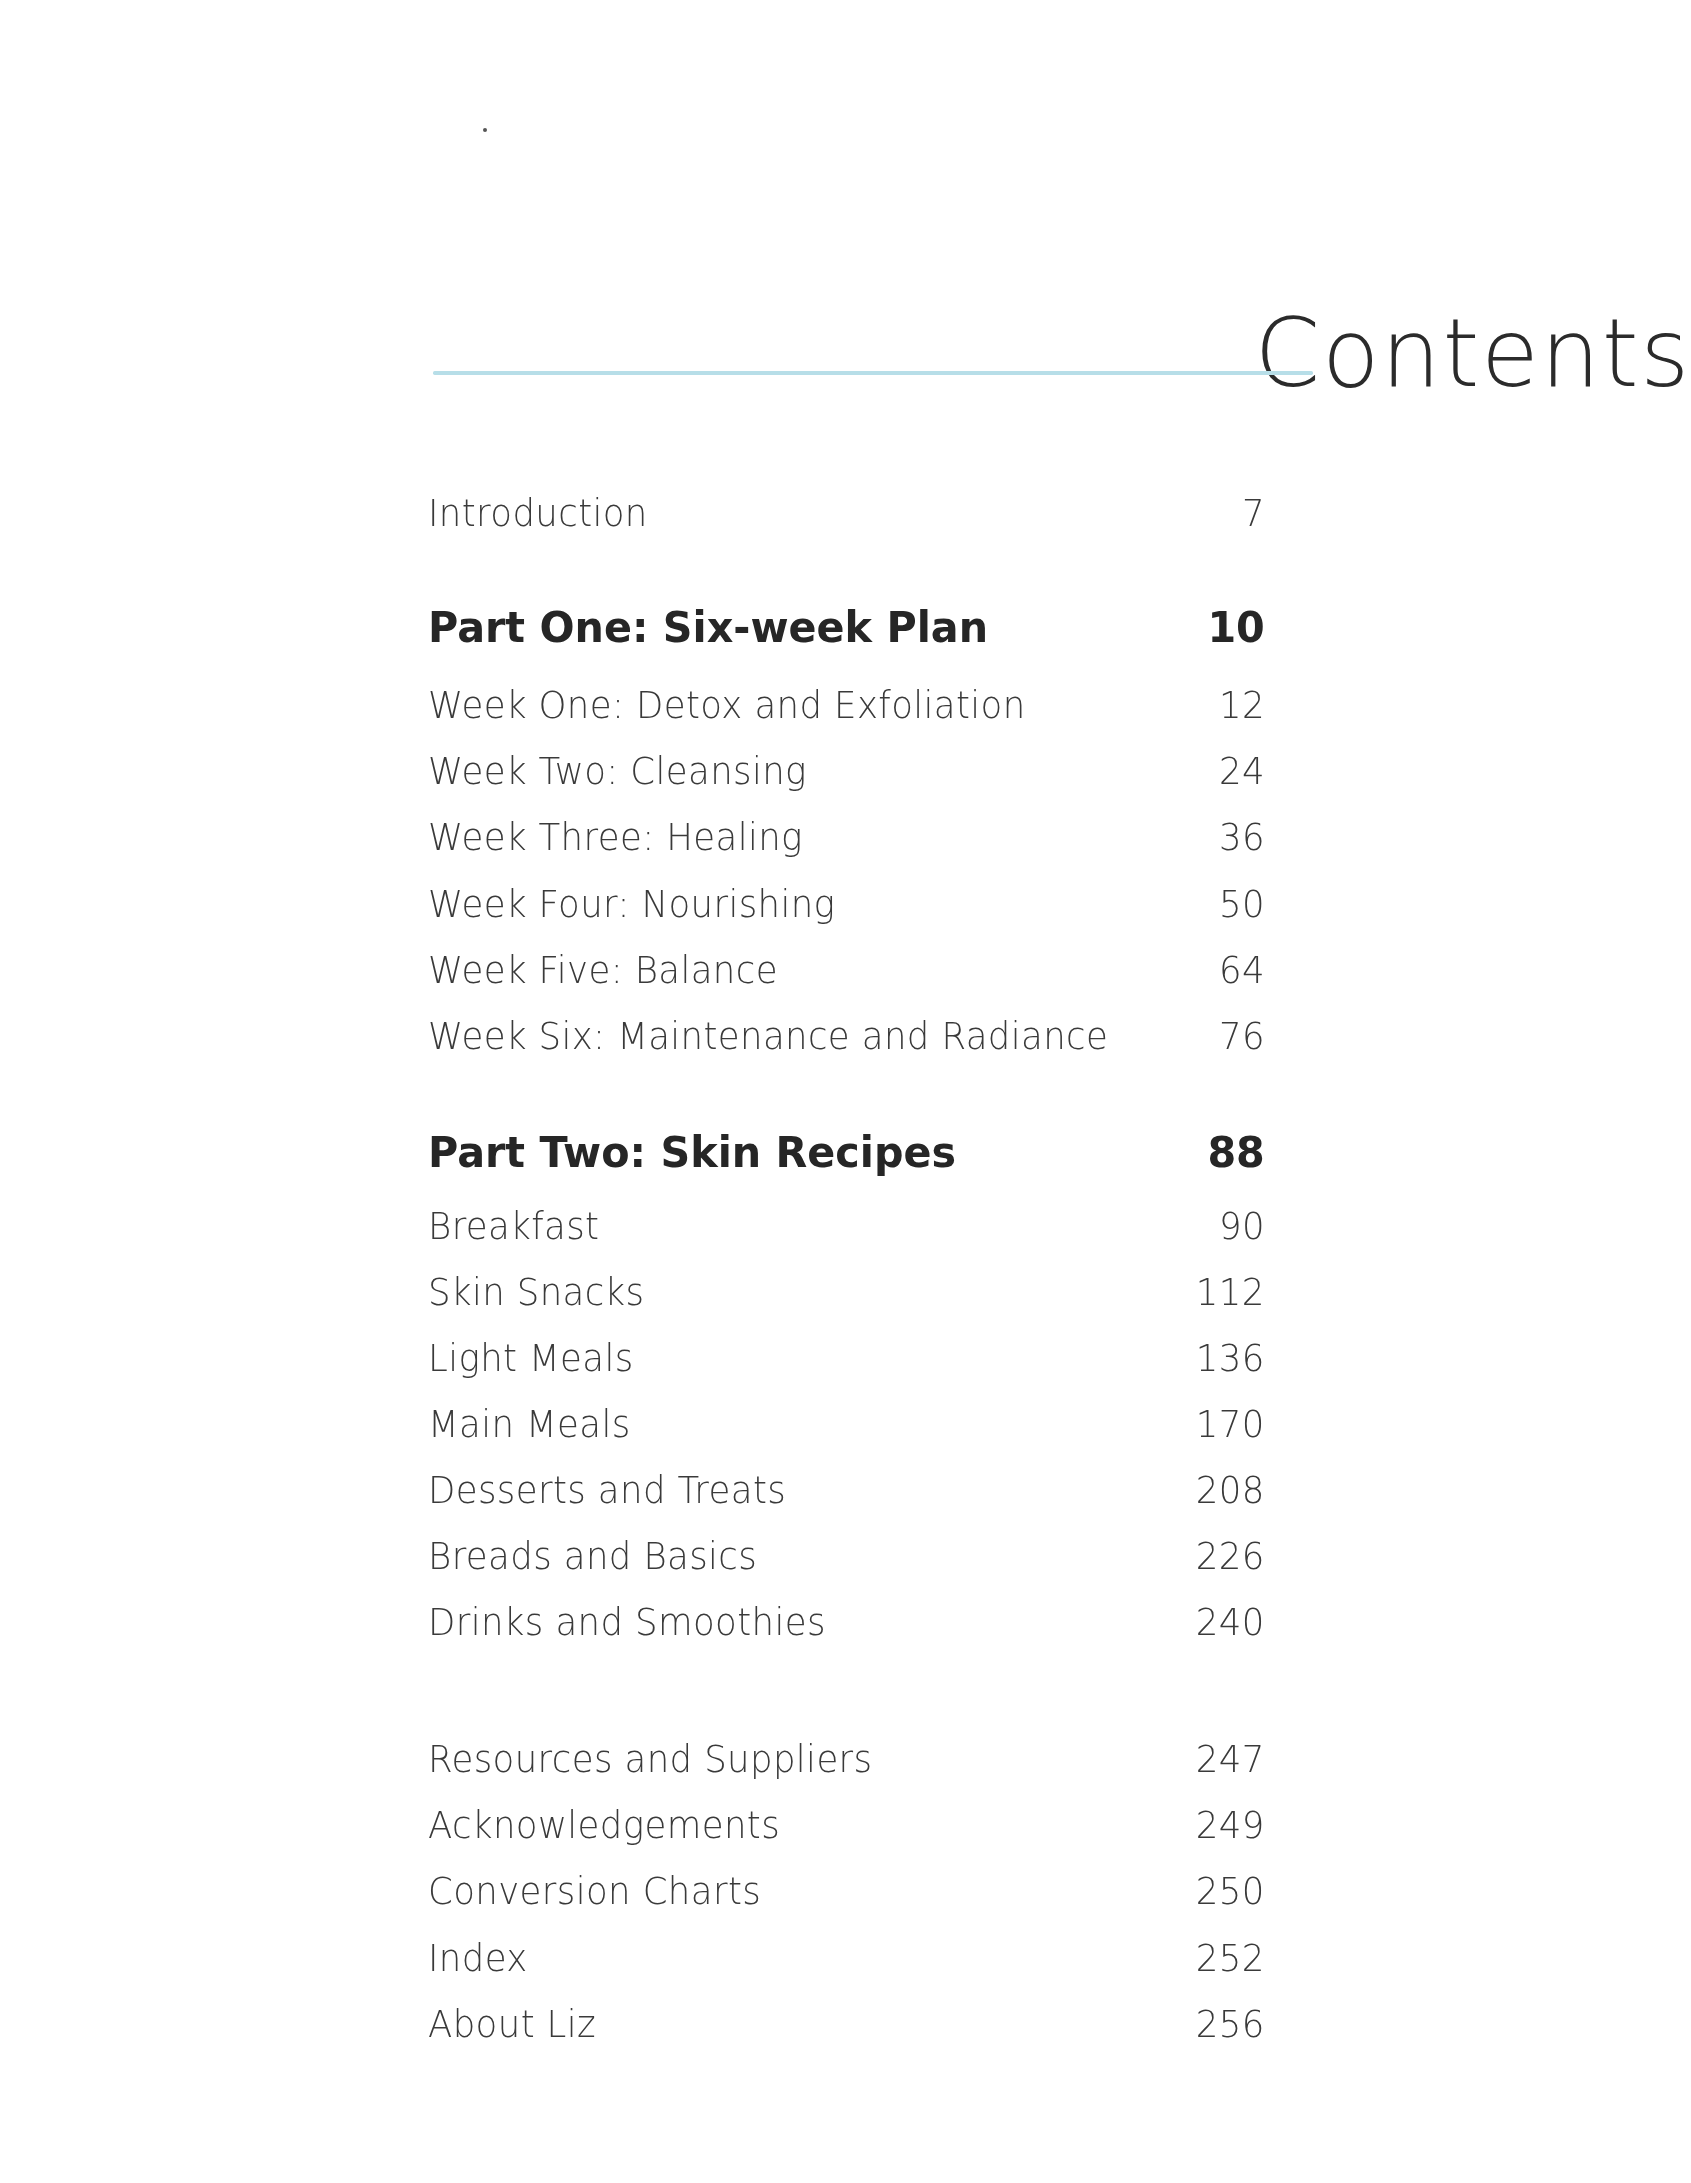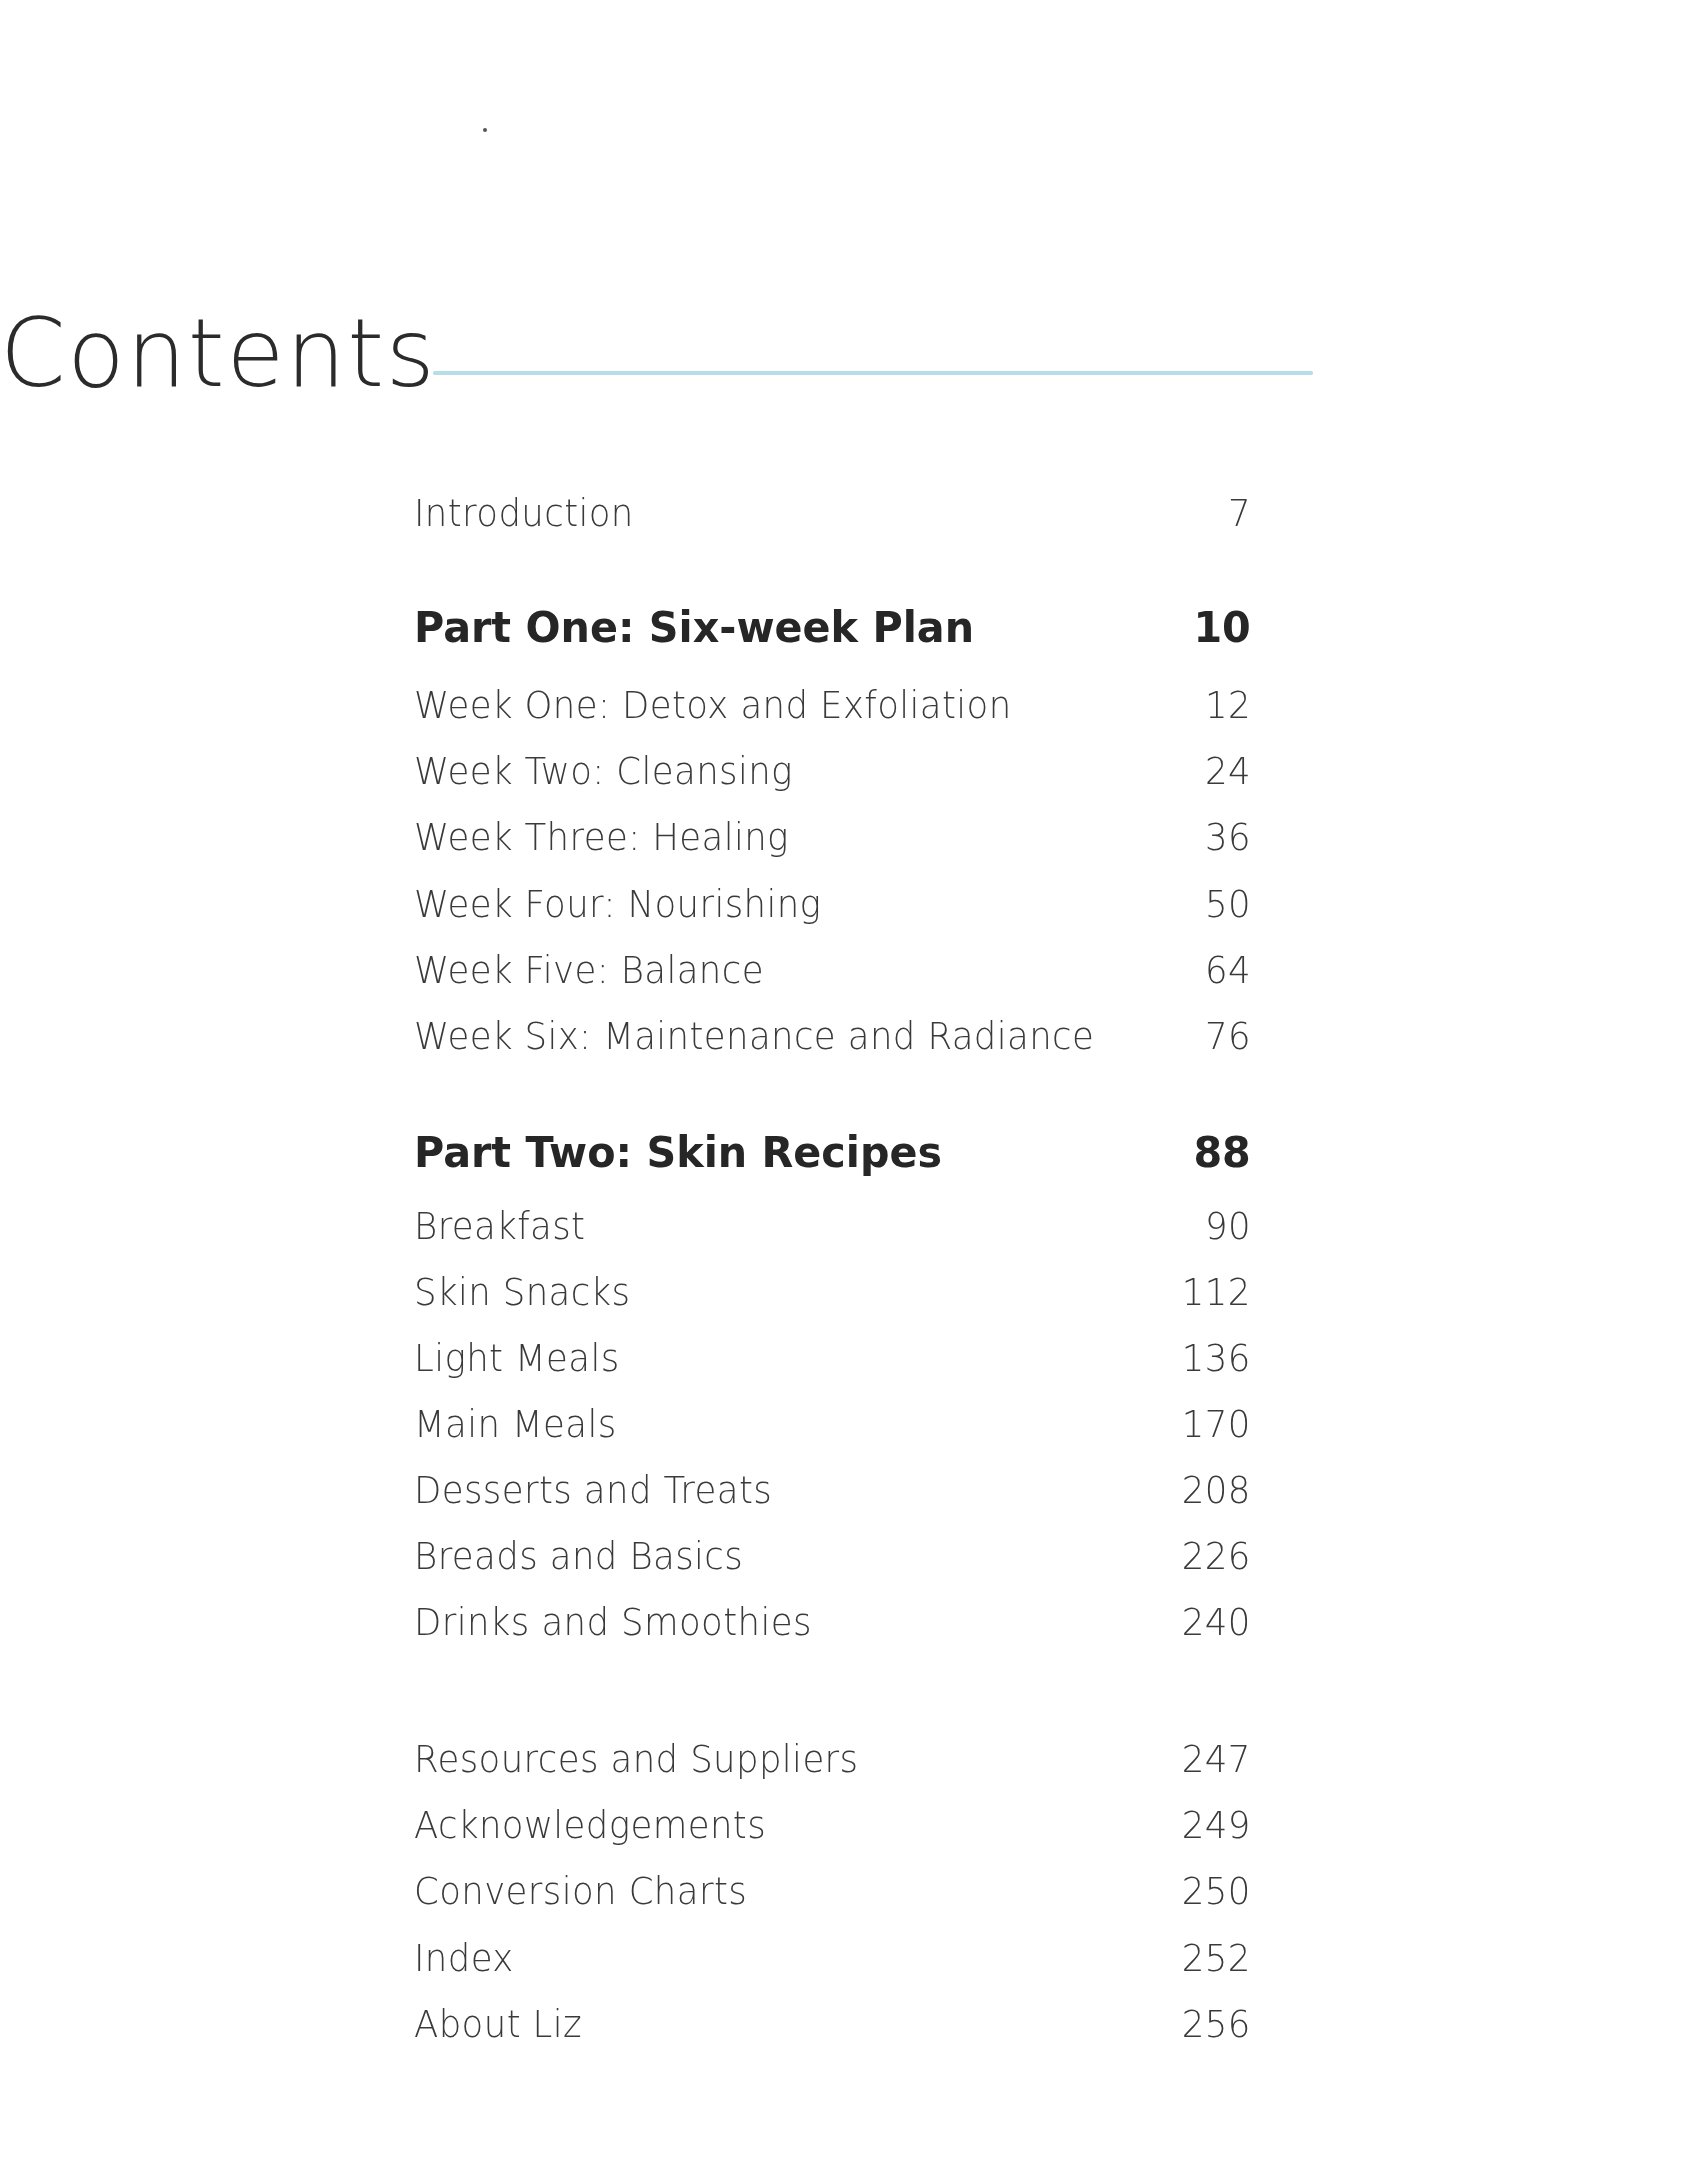--- a/index.html
+++ b/index.html
@@ -4,30 +4,30 @@
 <style>
   html, body { margin: 0; padding: 0; background: #ffffff; }
   body {
     width: 1691px; height: 2183px; position: relative; overflow: hidden;
     font-family: "DejaVu Sans", "Liberation Sans", sans-serif;
     color: #2e2e2e;
   }
   .speck { position: absolute; left: 483px; top: 128px; width: 4.2px; height: 4.2px; border-radius: 50%; background: #555; }
   .title {
     position: absolute; left: 0; width: 1691px; top: 236px;
-    text-align: left; font-size: 94px; font-weight: 300; letter-spacing: 1.7px;
+    text-align: right; font-size: 94px; font-weight: 300; letter-spacing: 1.7px;
     line-height: 109px; color: #2b2b2b;
     font-family: "DejaVu Sans", sans-serif;
   }
   .rule {
     position: absolute; left: 433px; top: 371px; width: 880px; height: 4.2px;
     background: #b7dee8; border-radius: 1.7px;
   }
   .row {
-    position: absolute; left: 414px; width: 837px; height: 50px;
+    position: absolute; left: 428px; width: 837px; height: 50px;
     display: flex; justify-content: space-between; align-items: baseline;
   }
   .row .label, .row .page {
     font-size: 37px; font-weight: 300; color: #3a3a3a;
     font-family: "DejaVu Sans", sans-serif; letter-spacing: 0.4px;
     transform: scaleX(0.96); transform-origin: left;
   }
   .row .page { transform-origin: right; }
   .row.part .label, .row.part .page {
     font-size: 43px; font-weight: 600; color: #262626; letter-spacing: 0px;

